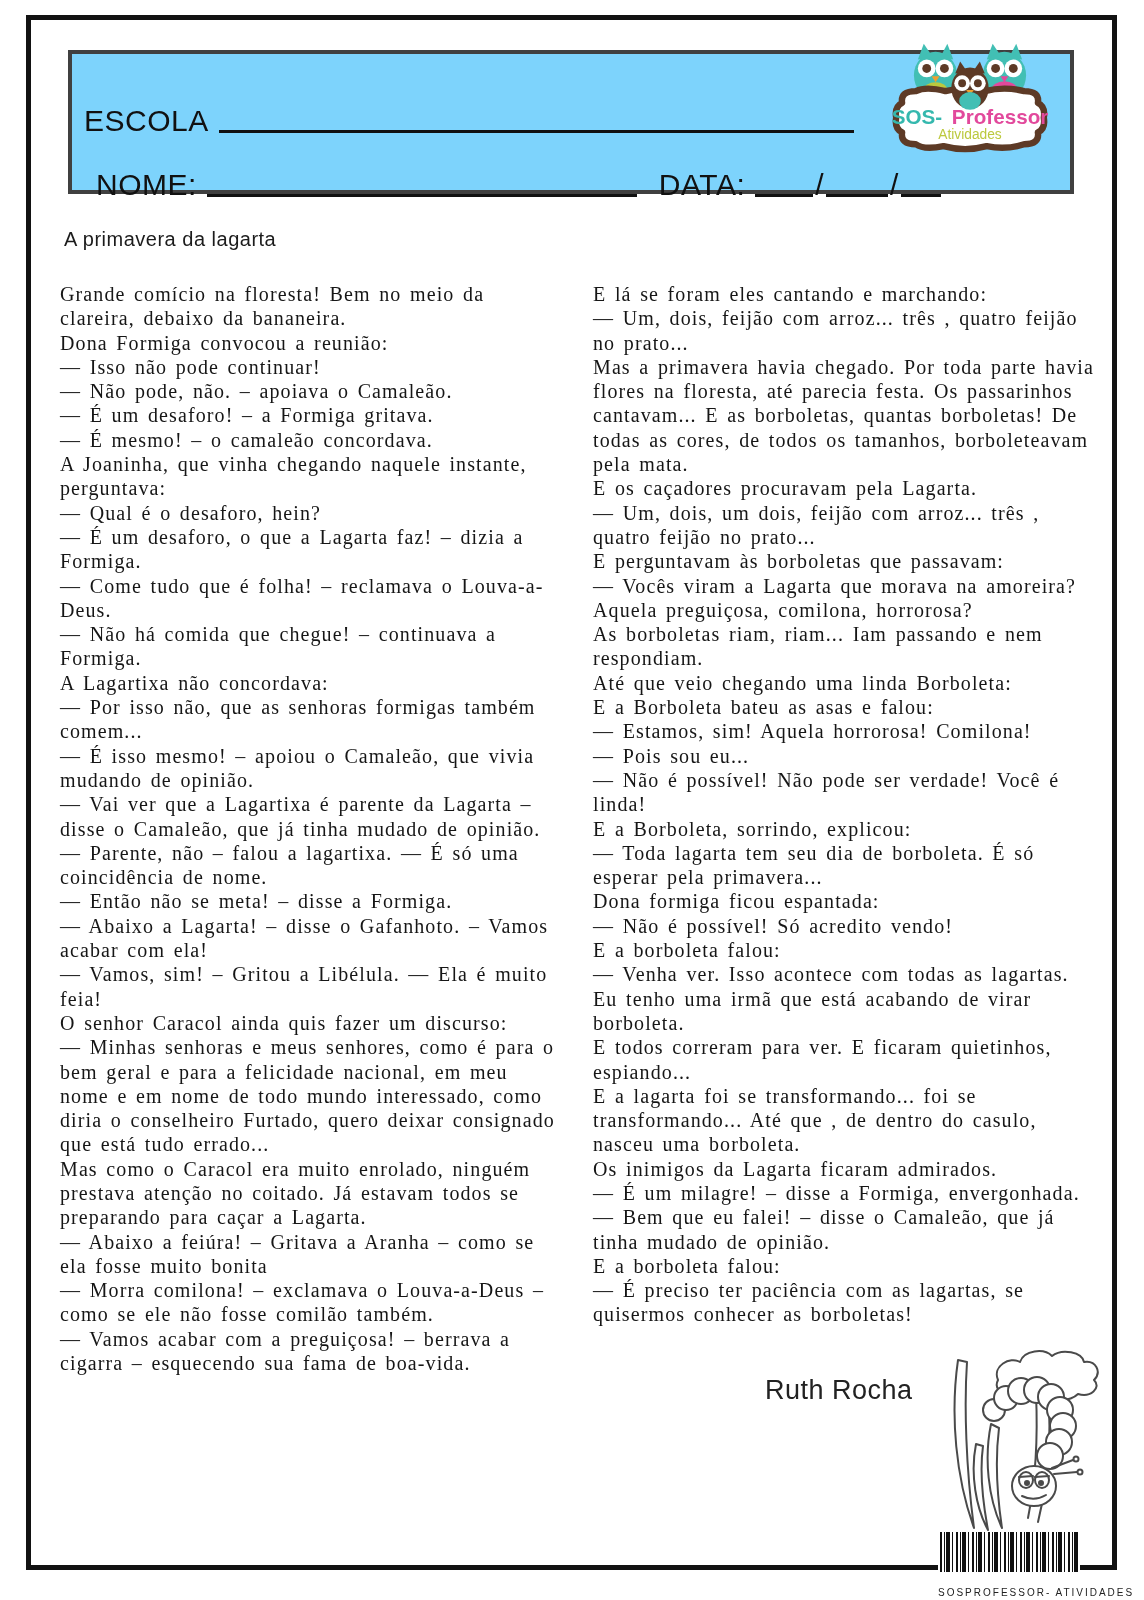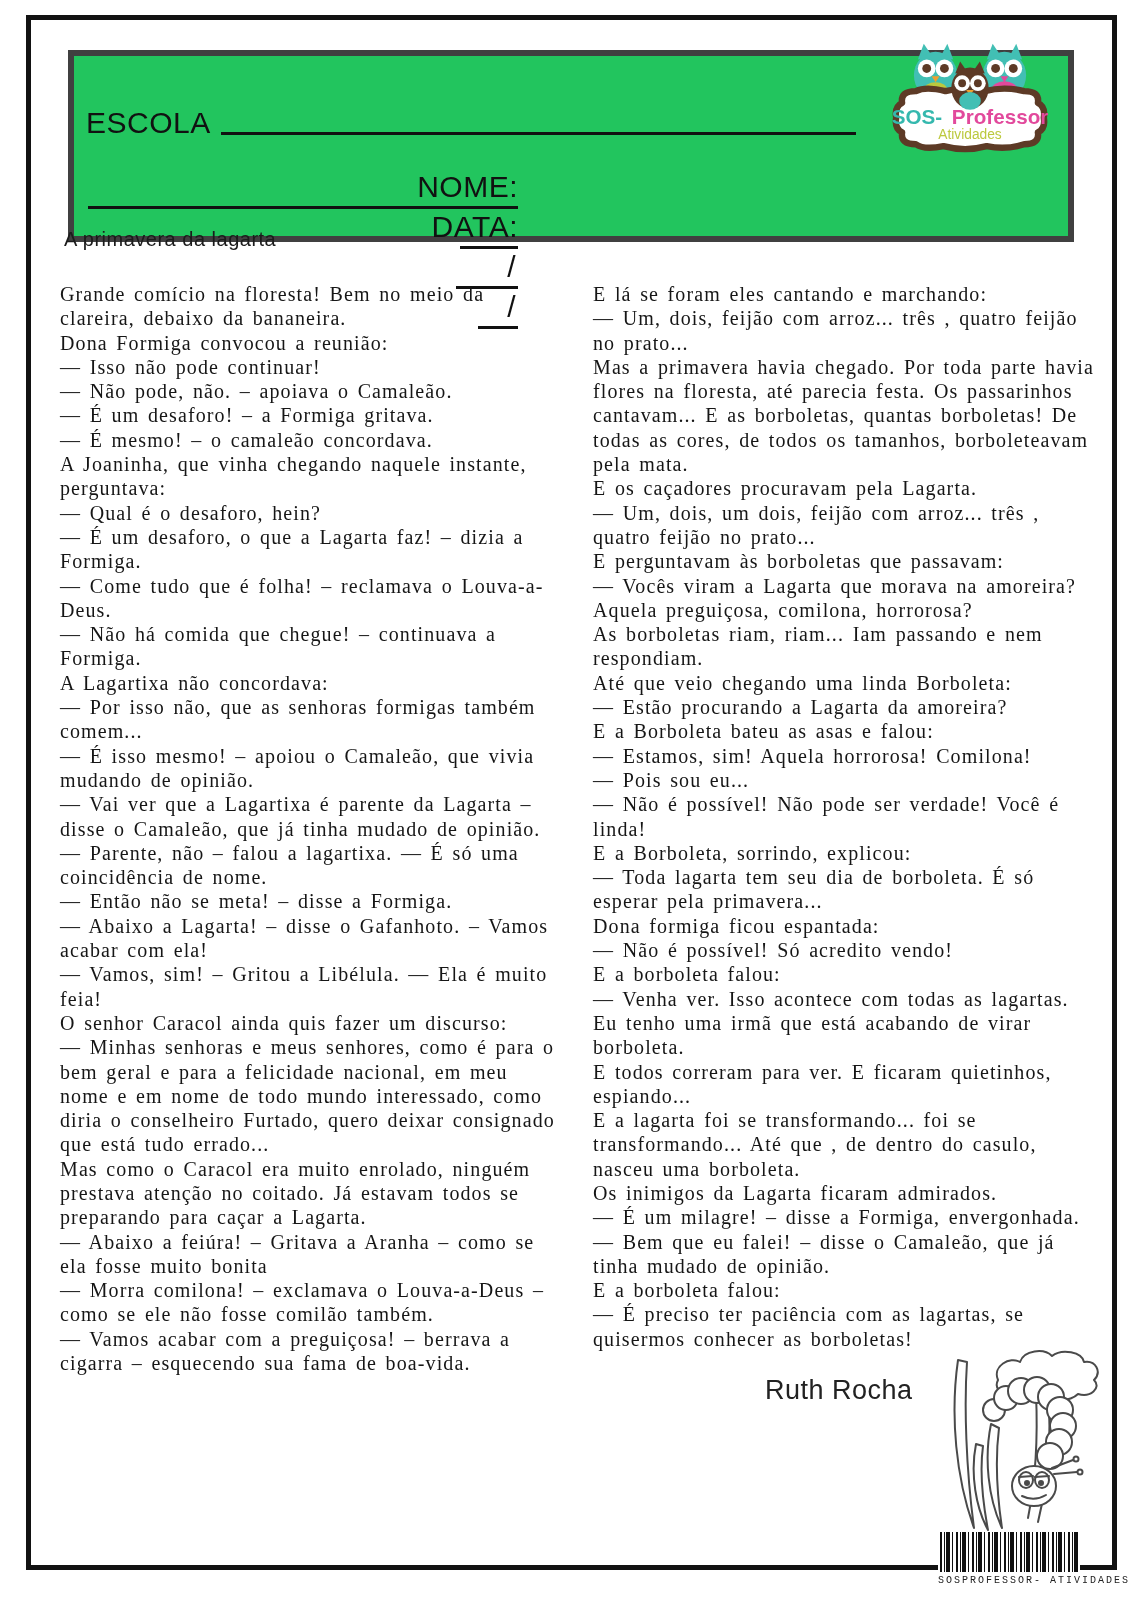--- a/index.html
+++ b/index.html
@@ -1,46 +1,46 @@
 <!DOCTYPE html>
 <html lang="pt"><head>
 <meta charset="utf-8">
 <style>
   html,body{margin:0;padding:0;background:#fff;}
   .page{position:relative;width:1144px;height:1600px;background:#fff;overflow:hidden;
         font-family:"Liberation Sans",sans-serif;color:#1a1a1a;}
   .outer-border{position:absolute;left:26px;top:15px;width:1091px;height:1555px;
         border:5px solid #121212;box-sizing:border-box;}
   
-  .header-box{position:absolute;left:68px;top:50px;width:1006px;height:192px;
-        border:6px solid #404040;box-sizing:border-box;background:#22c55e;}
+  .header-box{position:absolute;left:68px;top:50px;width:1006px;height:144px;
+        border:4px solid #404040;box-sizing:border-box;background:#7dd3fc;}
   .hrow{position:absolute;display:flex;align-items:flex-end;font-size:30px;color:#111;}
   .hrow .lbl{line-height:1;letter-spacing:.5px;}
   .wline{display:inline-block;border-bottom:3px solid #111;height:4px;margin:0 0 3px 10px;}
   .row-escola{left:12px;top:52px;}
-  .row-nome{left:4px;top:116px;flex-direction:column;}
+  .row-nome{left:24px;top:116px;}
   .slash{line-height:1;margin:0 2px;}
   
   .logo{position:absolute;left:886px;top:36px;width:168px;height:122px;}
   
   .title{position:absolute;left:64px;top:228px;font-size:20px;font-weight:400;color:#1c1c1c;
         letter-spacing:.5px;margin:0;}
   
   .columns{position:absolute;left:60px;top:282px;width:1034px;display:flex;gap:32px;}
   .col{width:505px;}
   .story-par{margin:0;font-family:"Liberation Serif",serif;font-size:20px;line-height:24.3px;
         letter-spacing:1.1px;word-spacing:2.5px;color:#161616;}
   .author{position:absolute;left:765px;top:1375px;font-size:27px;color:#222;letter-spacing:.5px;}
   
   .caterpillar{position:absolute;left:936px;top:1346px;width:172px;height:196px;}
   
   .barcode-wrap{position:absolute;left:938px;top:1532px;width:142px;z-index:3;background:#fff;text-align:center;}
   .barcode-bars{width:138px;height:40px;margin:0 auto;
         background:repeating-linear-gradient(90deg,#111 0 2px,#fff 2px 4px,#111 4px 5px,#fff 5px 6px,#111 6px 10px,#fff 10px 12px,#111 12px 13px,#fff 13px 16px);}
-  .barcode-caption{font-size:10px;letter-spacing:2px;color:#222;margin-top:3px;white-space:nowrap;font-family:Liberation Mono, monospace;}
+  .barcode-caption{font-size:10px;letter-spacing:2px;color:#222;margin-top:15px;white-space:nowrap;}
 </style>
 </head>
 <body>
 
 <div class="page">
   <div class="outer-border"></div>
 
   <div class="header-box">
     <div class="hrow row-escola">
       <span class="lbl">ESCOLA</span>
@@ -140,21 +140,20 @@
     <div class="col">
         <p class="story-par">E lá se foram eles cantando e marchando:</p>
         <p class="story-par">— Um, dois, feijão com arroz... três , quatro feijão no prato...</p>
         <p class="story-par">Mas a primavera havia chegado. Por toda parte havia flores na floresta, até parecia festa. Os passarinhos cantavam... E as borboletas, quantas borboletas! De todas as cores, de todos os tamanhos, borboleteavam pela mata.</p>
         <p class="story-par">E os caçadores procuravam pela Lagarta.</p>
         <p class="story-par">— Um, dois, um dois, feijão com arroz... três , quatro feijão no prato...</p>
         <p class="story-par">E perguntavam às borboletas que passavam:</p>
         <p class="story-par">— Vocês viram a Lagarta que morava na amoreira? Aquela preguiçosa, comilona, horrorosa?</p>
         <p class="story-par">As borboletas riam, riam... Iam passando e nem respondiam.</p>
         <p class="story-par">Até que veio chegando uma linda Borboleta:</p>
-        <p class="story-par">— Estão procurando a Lagarta da amoreira?</p>
         <p class="story-par">E a Borboleta bateu as asas e falou:</p>
         <p class="story-par">— Estamos, sim! Aquela horrorosa! Comilona!</p>
         <p class="story-par">— Pois sou eu...</p>
         <p class="story-par">— Não é possível! Não pode ser verdade! Você é linda!</p>
         <p class="story-par">E a Borboleta, sorrindo, explicou:</p>
         <p class="story-par">— Toda lagarta tem seu dia de borboleta. É só esperar pela primavera...</p>
         <p class="story-par">Dona formiga ficou espantada:</p>
         <p class="story-par">— Não é possível! Só acredito vendo!</p>
         <p class="story-par">E a borboleta falou:</p>
         <p class="story-par">— Venha ver. Isso acontece com todas as lagartas. Eu tenho uma irmã que está acabando de virar borboleta.</p>

